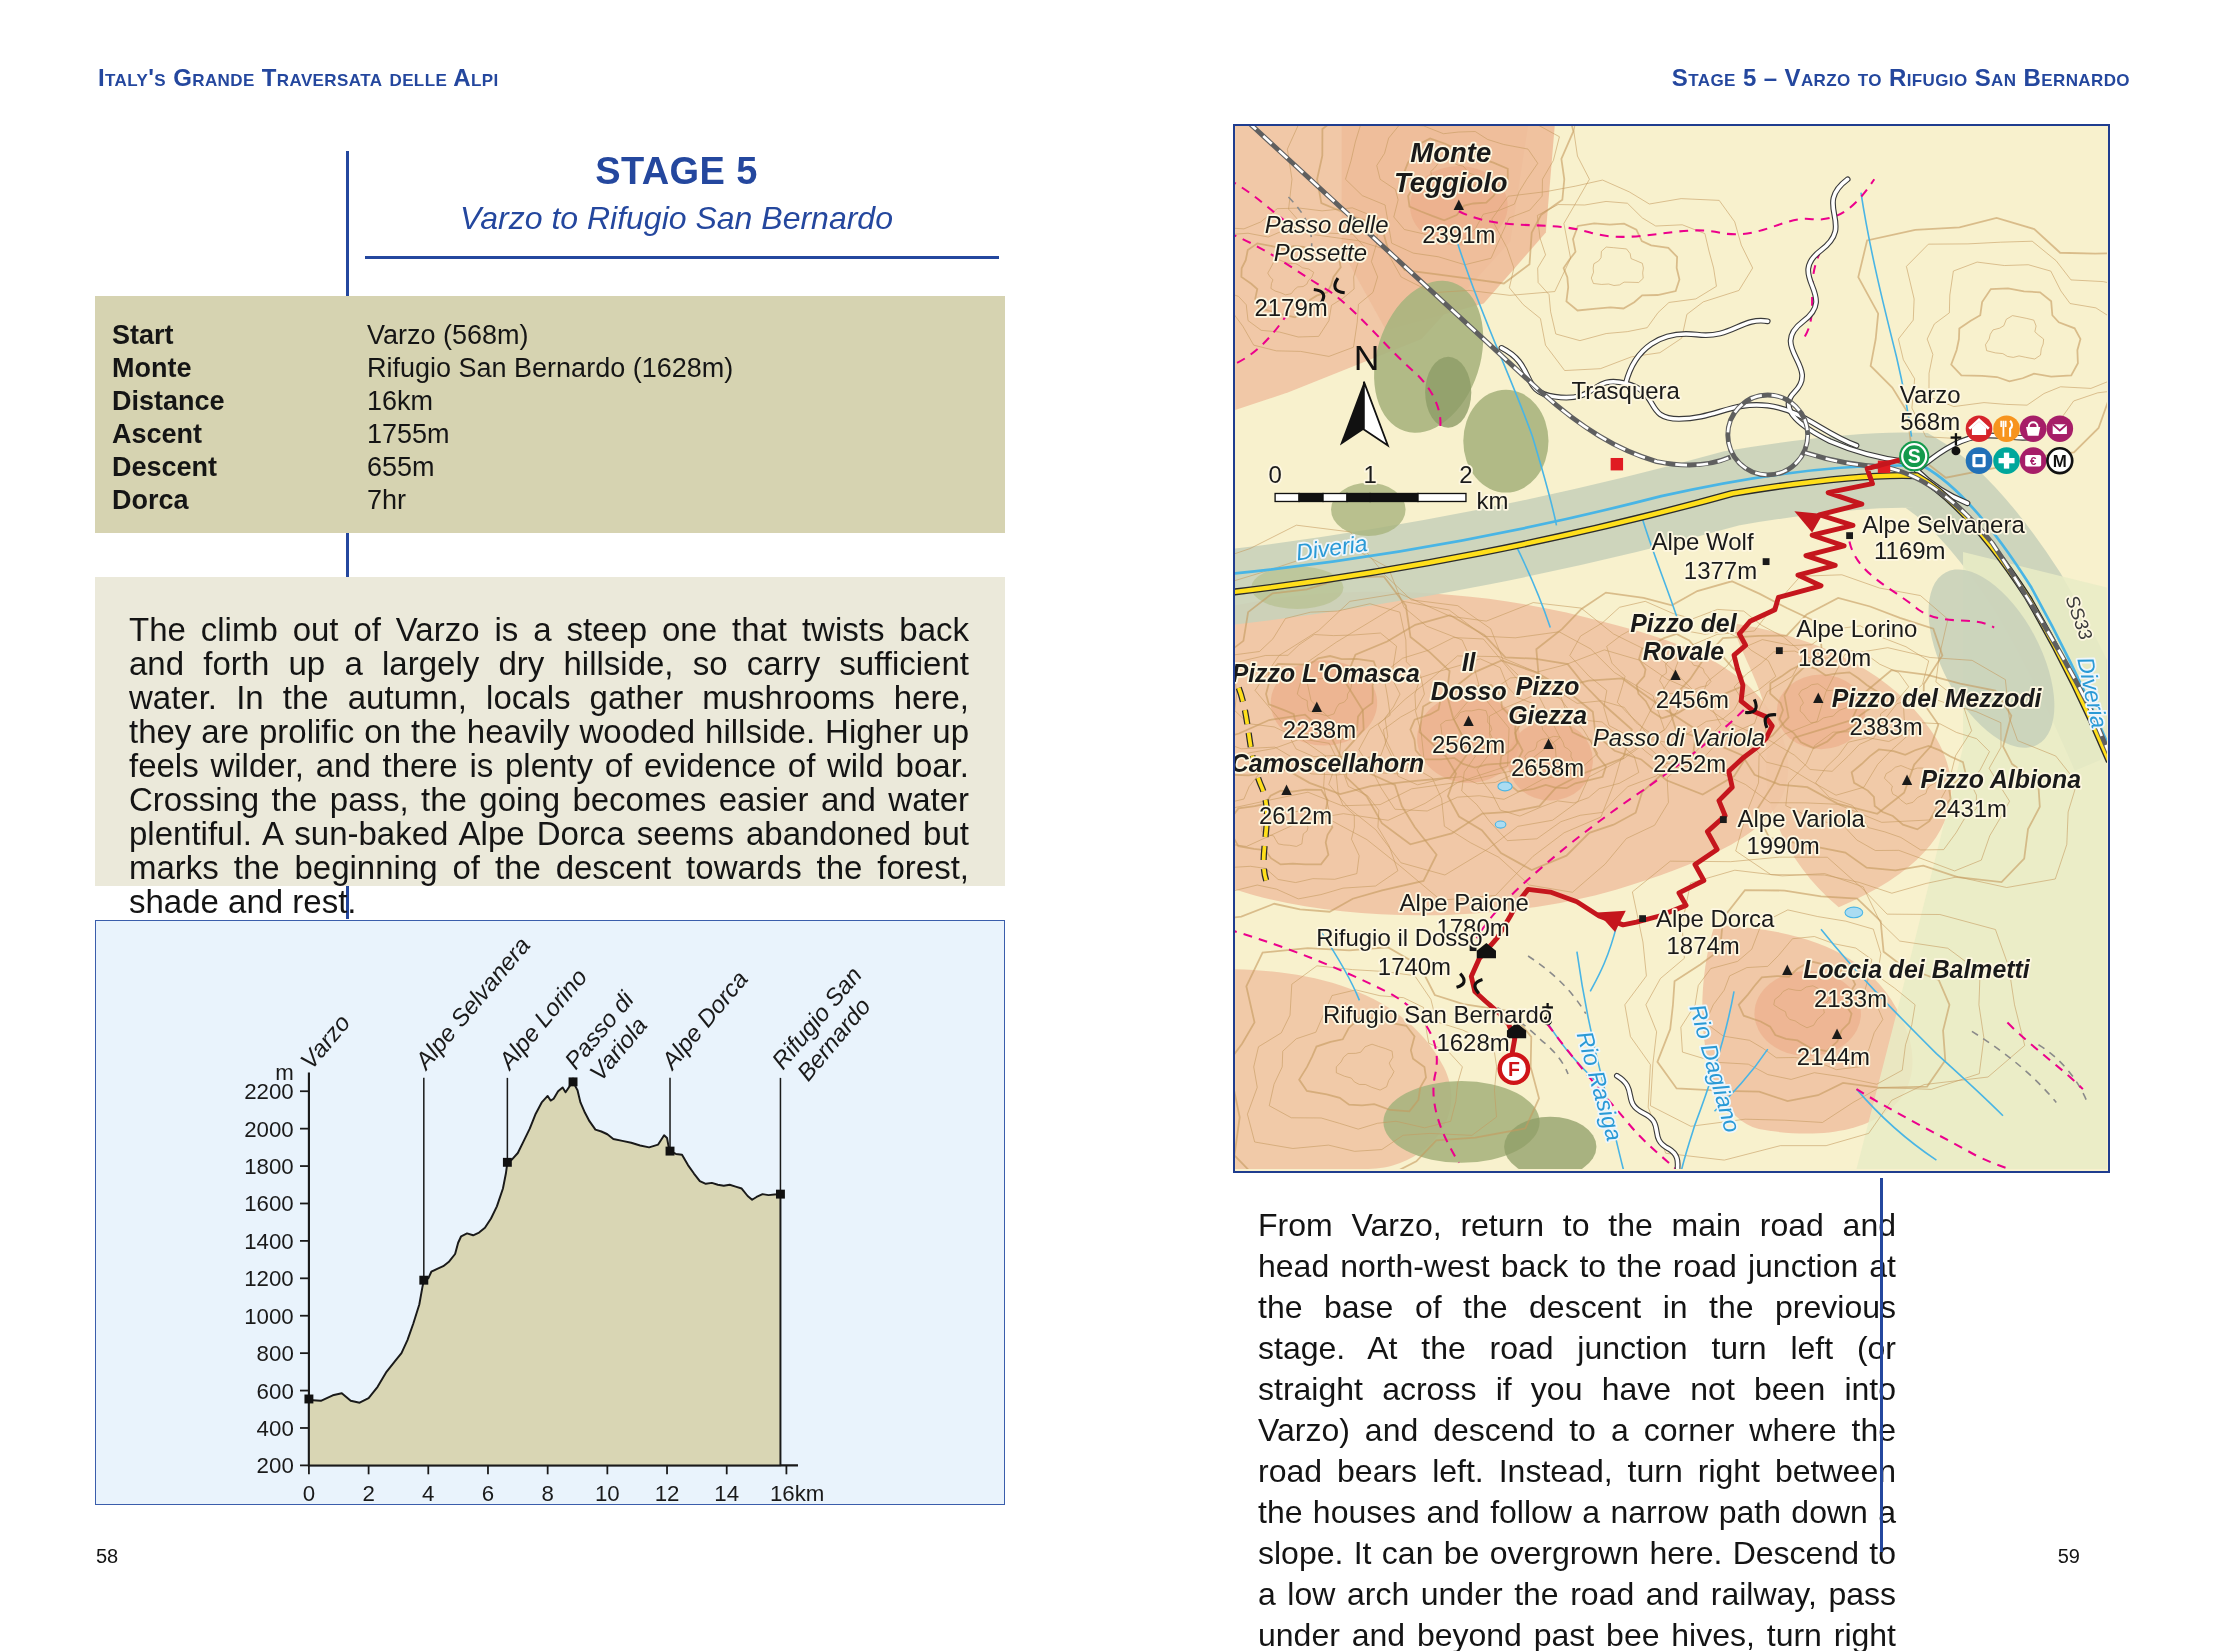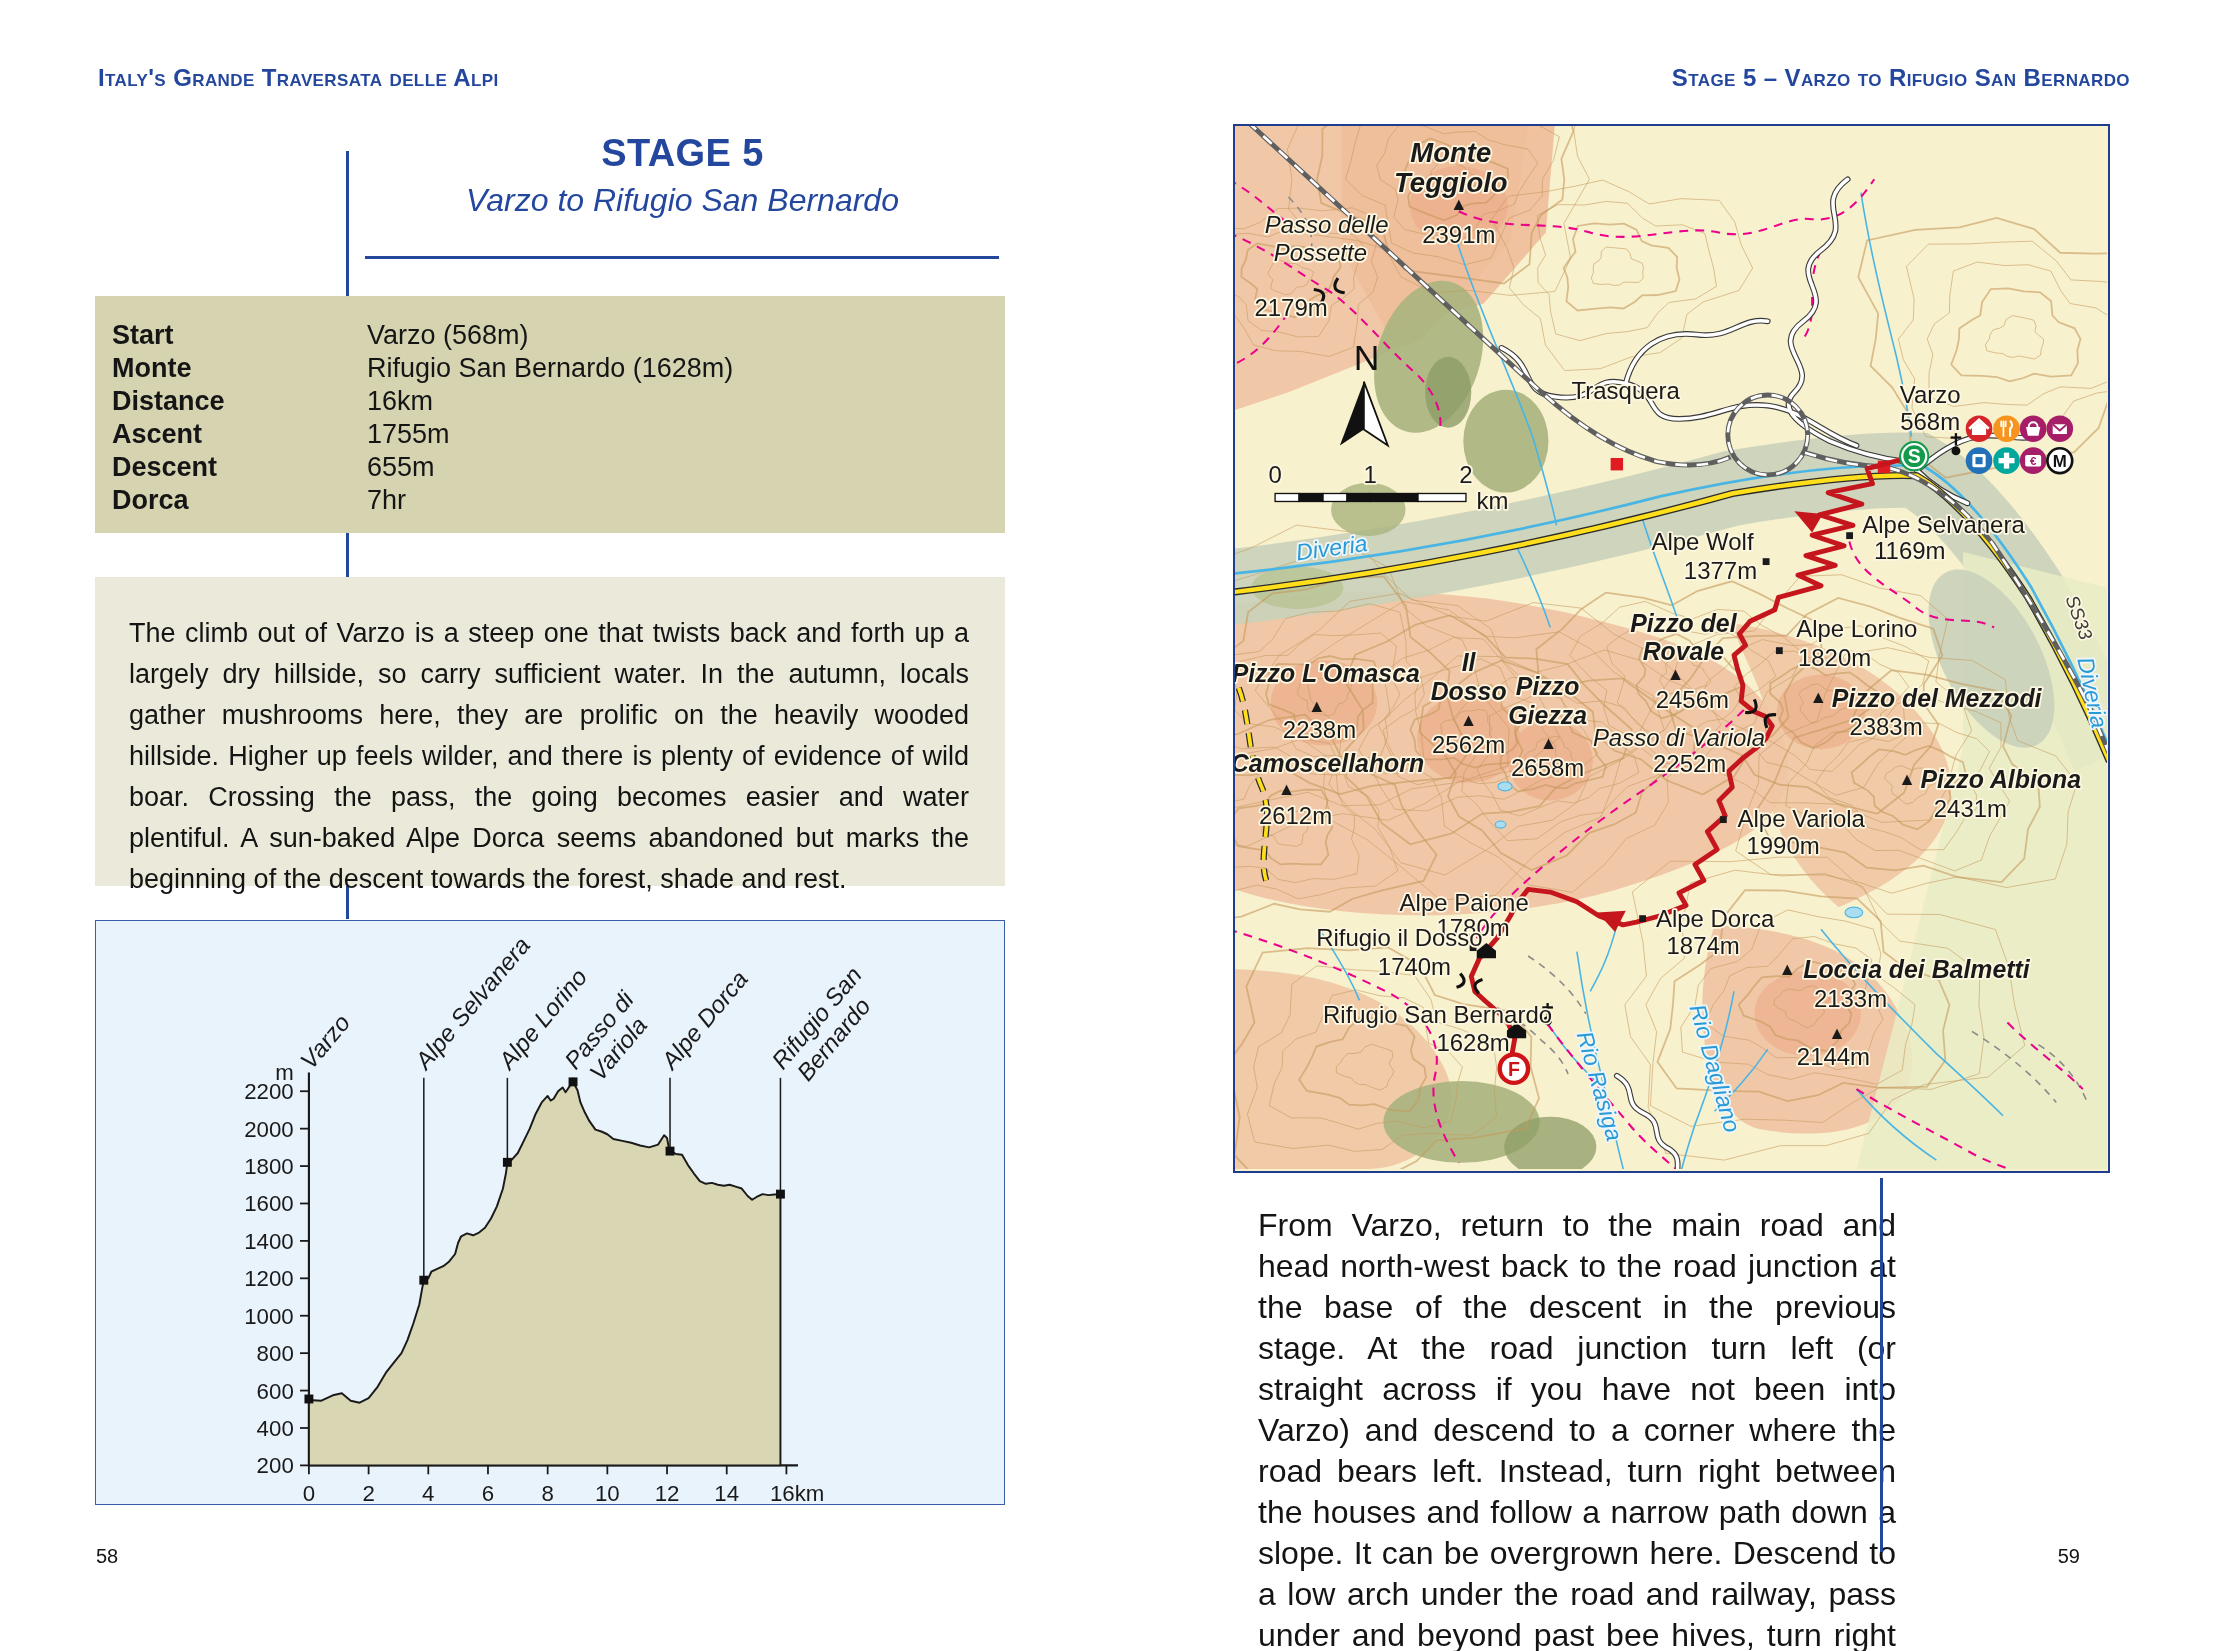--- a/index.html
+++ b/index.html
@@ -7,21 +7,21 @@
   .abs{position:absolute;}
   .runhead{font-size:24px;font-weight:bold;font-variant:small-caps;letter-spacing:0.4px;color:#24479e;}
   .vrule{position:absolute;width:2.7px;background:#24479e;z-index:0;}
   .stage-title{font-size:38px;font-weight:bold;color:#24479e;letter-spacing:0.4px;text-align:center;}
   .stage-sub{font-size:32px;font-style:italic;color:#24479e;text-align:center;}
   .hline{position:absolute;height:2.7px;background:#24479e;}
   .info-box{position:absolute;left:95px;top:296px;width:910px;height:237px;background:#d6d3b1;z-index:1;box-sizing:border-box;padding:23px 0 0 17px;}
   .info-row{display:flex;height:33px;font-size:27px;line-height:33px;}
   .info-row .lab{width:255px;font-weight:bold;}
   .para-box{position:absolute;left:95px;top:577px;width:910px;height:309px;background:#ebe9da;z-index:1;box-sizing:border-box;padding:36px 36px 0 34px;}
-  .para{font-size:27px;line-height:41px;text-align:justify;color:#141414;}
+  .para{font-size:33px;line-height:34px;text-align:justify;color:#141414;}
   .chart-panel{position:absolute;left:95px;top:920px;width:910px;height:585px;background:#e9f3fc;border:1.8px solid #3a5dab;box-sizing:border-box;z-index:1;}
   .pagenum{font-size:20px;color:#141414;}
   .map-frame{position:absolute;left:1233px;top:124px;width:877px;height:1049px;border:2.7px solid #1f3d8f;box-sizing:border-box;background:#f8f1cd;overflow:hidden;}
   .para-right{position:absolute;left:1233px;top:1205px;width:638px;font-size:32px;line-height:41px;text-align:justify;color:#141414;margin-left:25px;}
   .runhead-right{position:absolute;left:1239px;top:64px;width:891px;text-align:right;}
   svg text{font-family:"Liberation Sans",sans-serif;}
   
   .tick{font-size:25px;fill:#1a1a1a;}
   .wp{font-size:27px;font-style:italic;fill:#1a1a1a;}
   
@@ -36,21 +36,21 @@
   .ml-summit{font-size:20px;stroke-width:0;}
   .ml-sq{font-size:16px;stroke-width:0;}
 </style>
 </head>
 <body>
 
 <div class="abs runhead" style="left:98px;top:64px;">Italy's Grande Traversata delle Alpi</div>
 
 <div class="vrule" style="left:346px;top:151px;height:768px;"></div>
 
-<div class="abs" style="left:347px;top:132px;width:659px;z-index:1;padding-left:6px;">
+<div class="abs" style="left:347px;top:150px;width:659px;z-index:1;">
   <div class="stage-title">STAGE 5</div>
   <div class="stage-sub" style="margin-top:7.1px;">Varzo to Rifugio San Bernardo</div>
 </div>
 <div class="hline" style="left:365px;top:256px;width:634px;z-index:1;"></div>
 
 <div class="info-box">
   <div class="info-row">
       <span class="lab">Start</span>
       <span>Varzo (568m)</span>
     </div>

